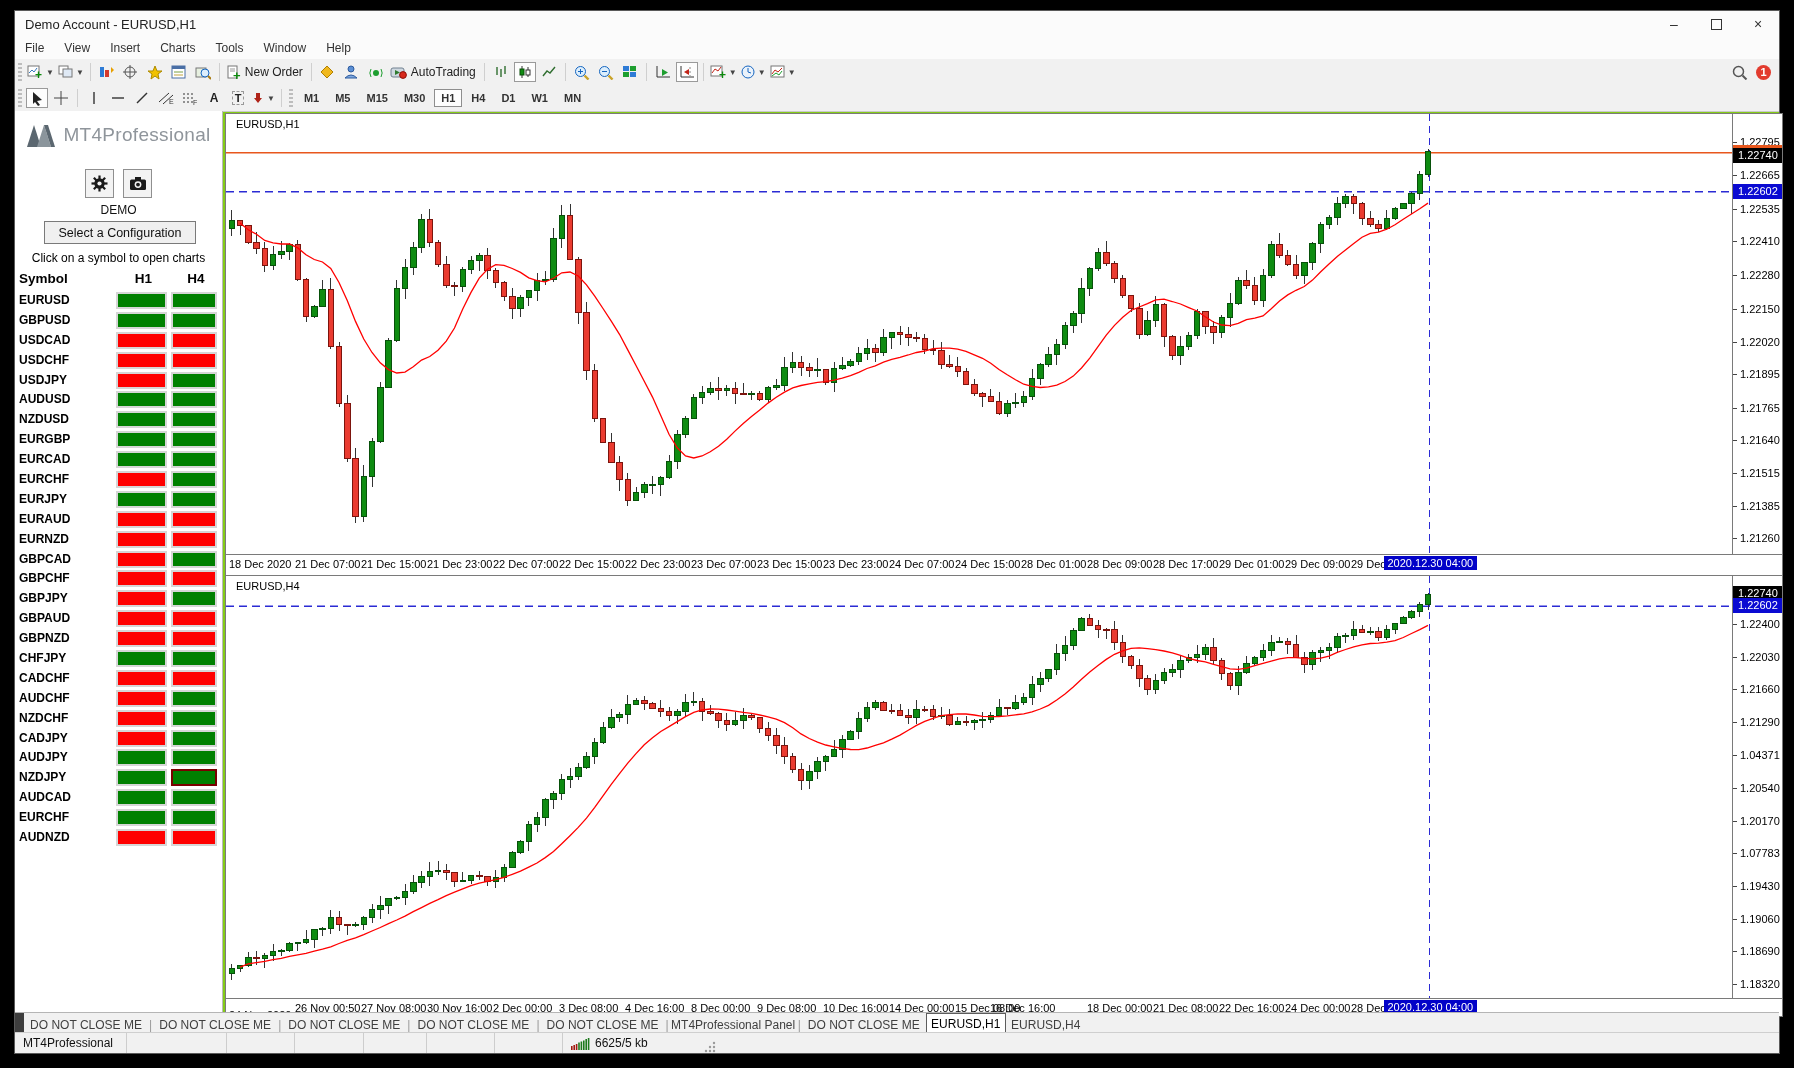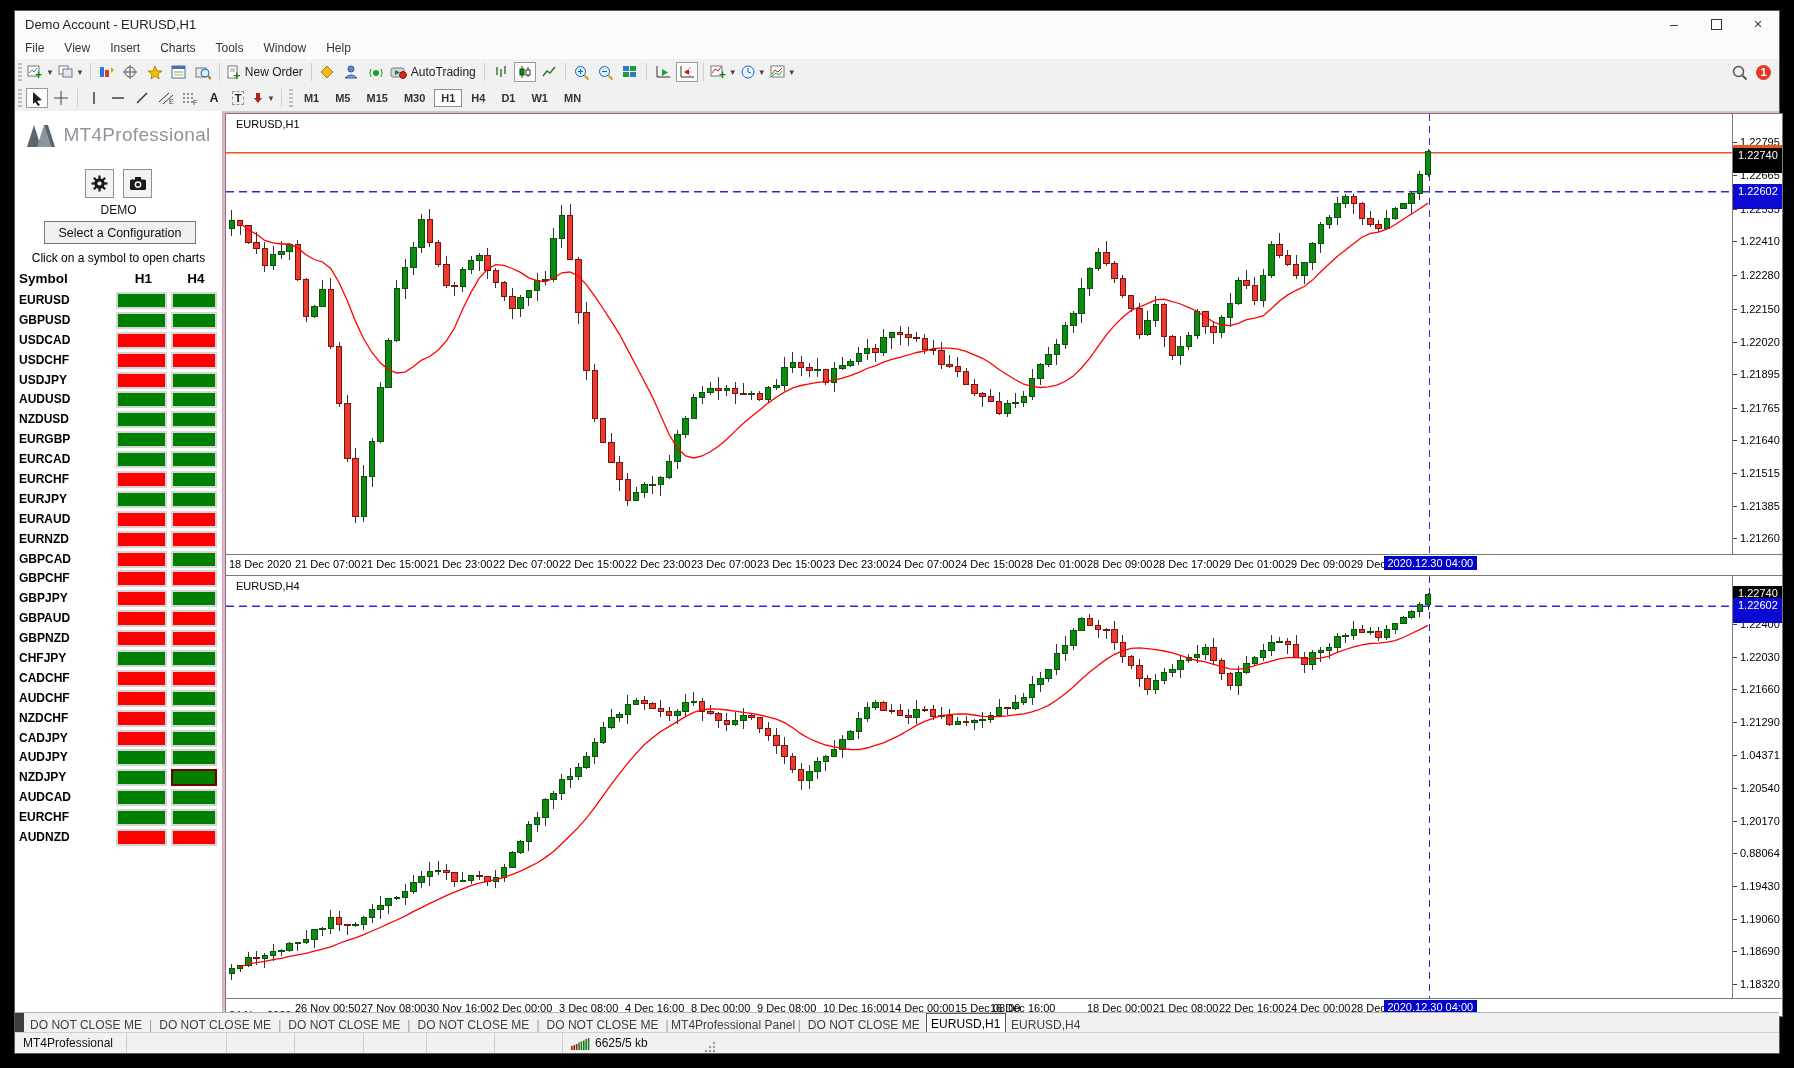--- a/index.html
+++ b/index.html
@@ -1,17 +1,17 @@
 <!DOCTYPE html>
 <html><head>
 <meta charset="utf-8">
 <style>
   html,body{margin:0;padding:0;width:1794px;height:1068px;background:#000;overflow:hidden;
     font-family:"Liberation Sans",sans-serif;-webkit-font-smoothing:antialiased;}
-  .window{position:absolute;left:14px;top:10px;width:1766px;height:1044px;background:#f9a8d4;border:1px solid #5a5a5a;box-sizing:border-box;}
+  .window{position:absolute;left:14px;top:10px;width:1766px;height:1044px;background:#84cc16;border:1px solid #5a5a5a;box-sizing:border-box;}
   
   .titlebar{position:absolute;left:0;top:0;right:0;height:26px;background:#fbfbfb;display:flex;align-items:center;}
   .title{font-size:13px;color:#222;padding-left:10px;flex:1;}
   .wctl{width:42px;height:26px;display:flex;align-items:center;justify-content:center;font-size:14px;color:#333;}
   .maxbox{width:9px;height:9px;border:1px solid #333;display:inline-block;}
   
   .menubar{position:absolute;left:0;top:26px;right:0;height:22px;background:#fbfbfb;display:flex;align-items:center;border-bottom:1px solid #e3e3e3;}
   .menuitem{font-size:12px;color:#333;padding:0 10px;}
   
   .toolbar1{position:absolute;left:0;top:48px;right:0;height:26px;background:#f1f1f1;display:flex;align-items:center;border-bottom:1px solid #e0e0e0;}
@@ -50,21 +50,21 @@
   .cell.sel{border-color:#7a0000;}
   .sbfooter{position:absolute;left:4px;bottom:16px;width:200px;text-align:center;font-size:10.5px;color:#000;line-height:1.25;}
   .sbfooter a{color:#0000ee;text-decoration:underline;}
   
   .cwin{position:absolute;background:#fff;border:1px solid #7a7a7a;box-sizing:content-box;}
   .plot{position:absolute;left:0;top:0;}
   .ctitle{position:absolute;left:10px;top:4px;font-size:11px;color:#000;z-index:3;}
   .scale{position:absolute;top:0;background:#fff;border-left:1px solid #7a7a7a;}
   .ptick{position:absolute;left:0;width:4px;height:1px;background:#444;}
   .plabel{position:absolute;left:7px;font-size:11px;color:#000;}
-  .pbadge{position:absolute;left:0;right:0;height:25px;color:#fff;font-size:11px;padding-left:5px;line-height:15px;}
+  .pbadge{position:absolute;left:0;right:0;height:15px;color:#fff;font-size:11px;padding-left:5px;line-height:15px;}
   .axis{position:absolute;left:0;background:#fff;border-top:1px solid #7a7a7a;}
   .tlabel{position:absolute;top:3px;font-size:11px;color:#000;white-space:nowrap;}
   .tbadge{position:absolute;top:1px;height:14px;background:#0202c8;color:#fff;font-size:11px;line-height:14px;padding:0 4px;white-space:nowrap;}
   
   .tabbar{position:absolute;left:0;bottom:20px;right:0;height:20px;background:#f1f1f1;border-top:1px solid #b5b5b5;display:flex;align-items:flex-end;}
   .tabnub{width:9px;height:20px;background:#3e3e3e;}
   .tab{height:17px;display:flex;align-items:center;justify-content:center;font-size:12px;color:#3f3f3f;white-space:nowrap;box-sizing:border-box;}
   .tab.active{background:#fff;border:1px solid #5c5c5c;border-bottom:none;height:20px;color:#000;}
   .tsep{color:#9a9a9a;font-size:12px;padding:0 1px;height:17px;display:flex;align-items:center;}
   
@@ -1206,21 +1206,21 @@
           <div class="plabel" style="top: 107.31px;">1.21660</div>
           <div class="ptick" style="top: 145.962px;"></div>
           <div class="plabel" style="top: 139.962px;">1.21290</div>
           <div class="ptick" style="top: 179.496px;"></div>
           <div class="plabel" style="top: 173.496px;">1.04371</div>
           <div class="ptick" style="top: 212.147px;"></div>
           <div class="plabel" style="top: 206.147px;">1.20540</div>
           <div class="ptick" style="top: 244.799px;"></div>
           <div class="plabel" style="top: 238.799px;">1.20170</div>
           <div class="ptick" style="top: 277.45px;"></div>
-          <div class="plabel" style="top: 271.45px;">0.88064</div>
+          <div class="plabel" style="top: 271.45px;">1.07783</div>
           <div class="ptick" style="top: 310.102px;"></div>
           <div class="plabel" style="top: 304.102px;">1.19430</div>
           <div class="ptick" style="top: 342.754px;"></div>
           <div class="plabel" style="top: 336.754px;">1.19060</div>
           <div class="ptick" style="top: 375.405px;"></div>
           <div class="plabel" style="top: 369.405px;">1.18690</div>
           <div class="ptick" style="top: 408.057px;"></div>
           <div class="plabel" style="top: 402.057px;">1.18320</div>
           <div class="pbadge" style="top: 10.0025px; background: rgb(0, 0, 0);">1.22740</div>
           <div class="pbadge" style="top: 22.1807px; background: rgb(10, 10, 210);">1.22602</div>

